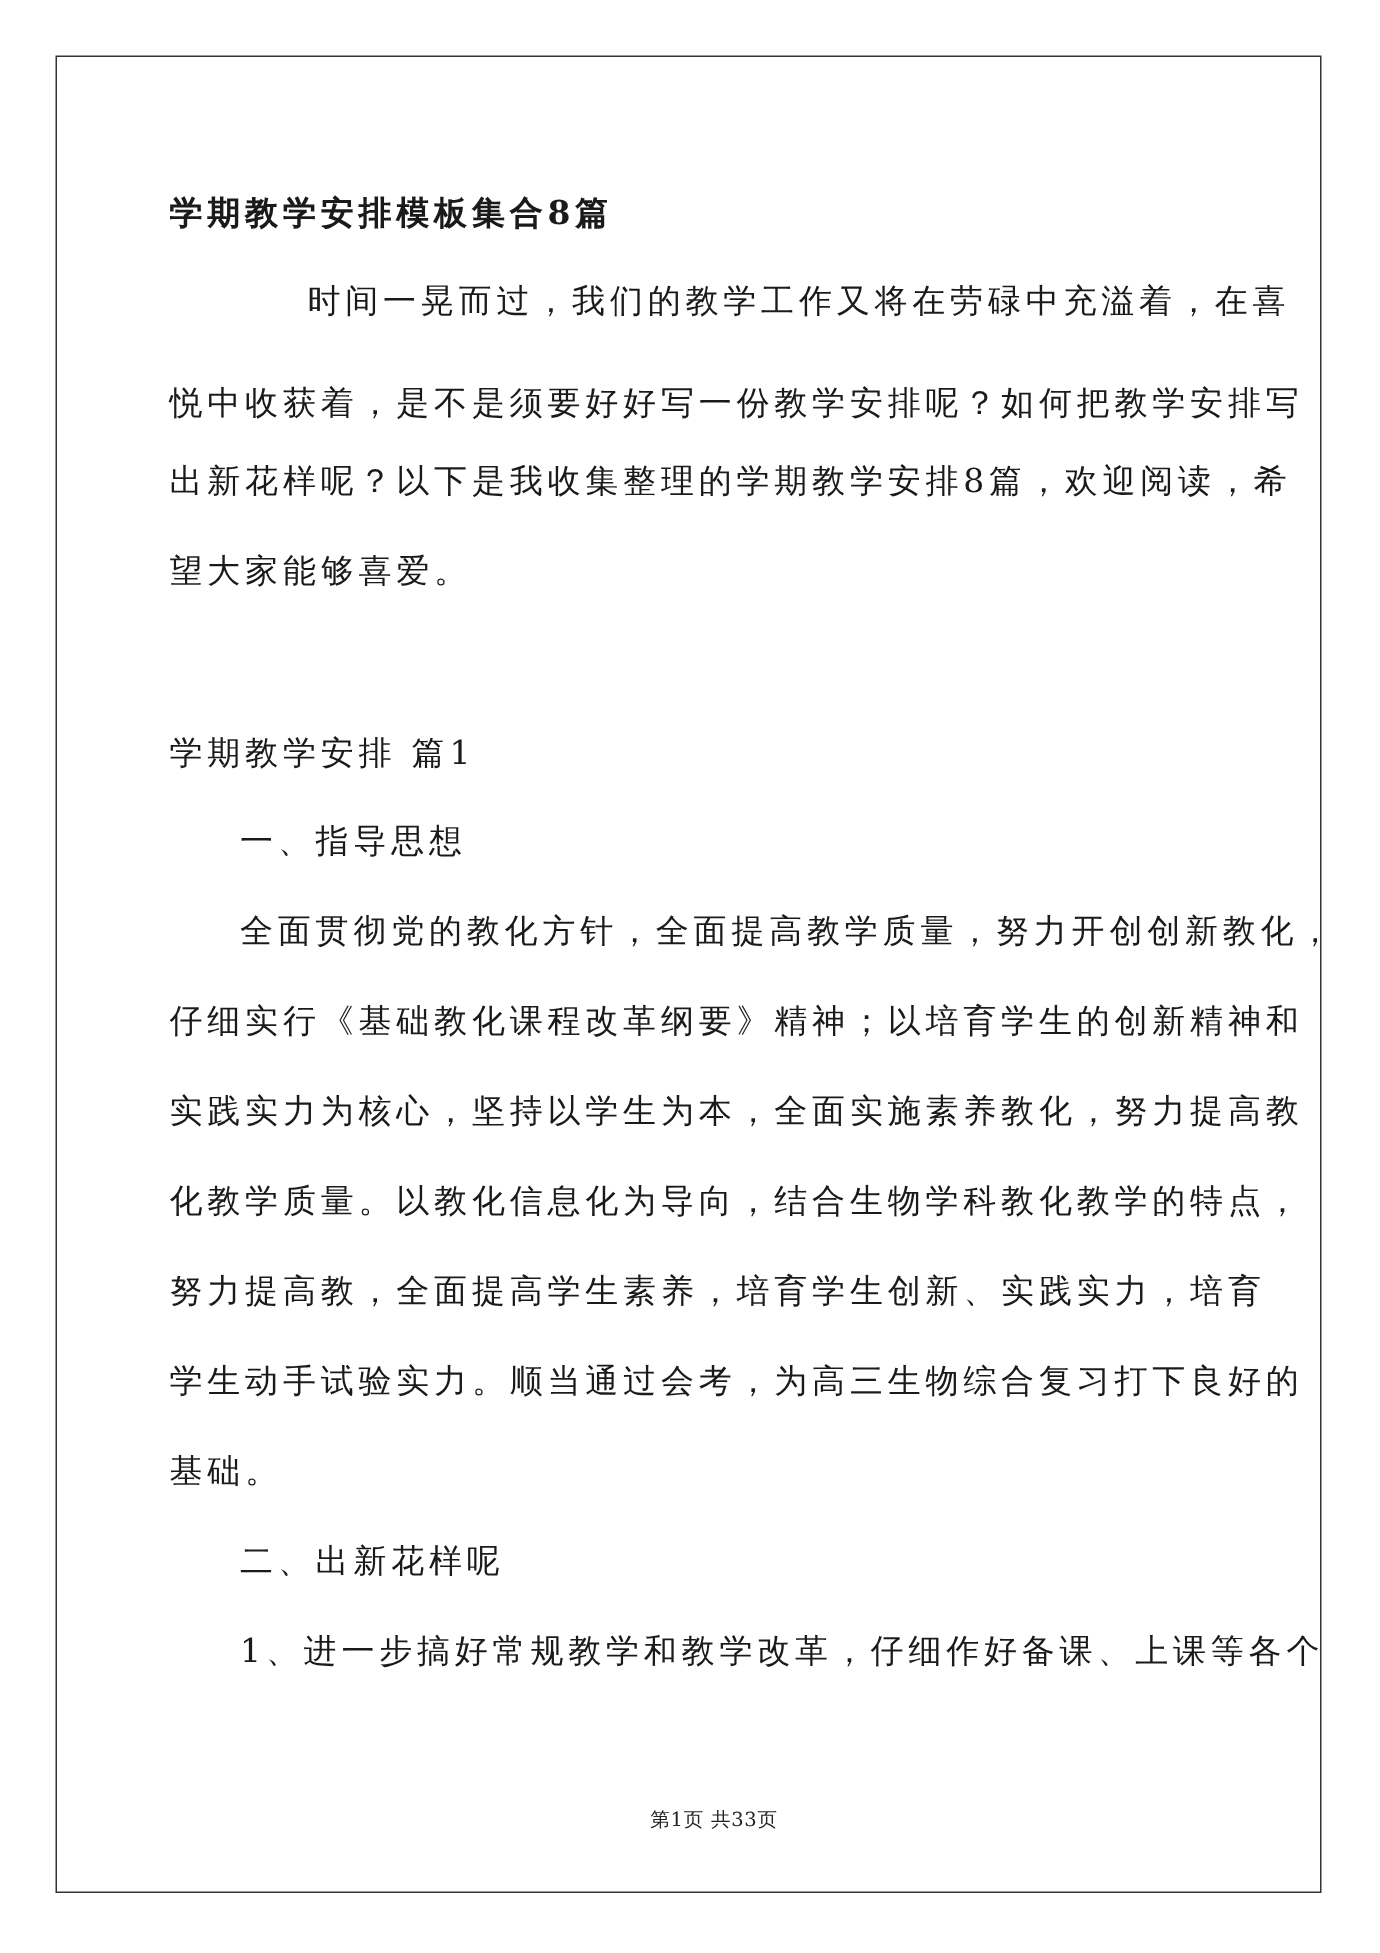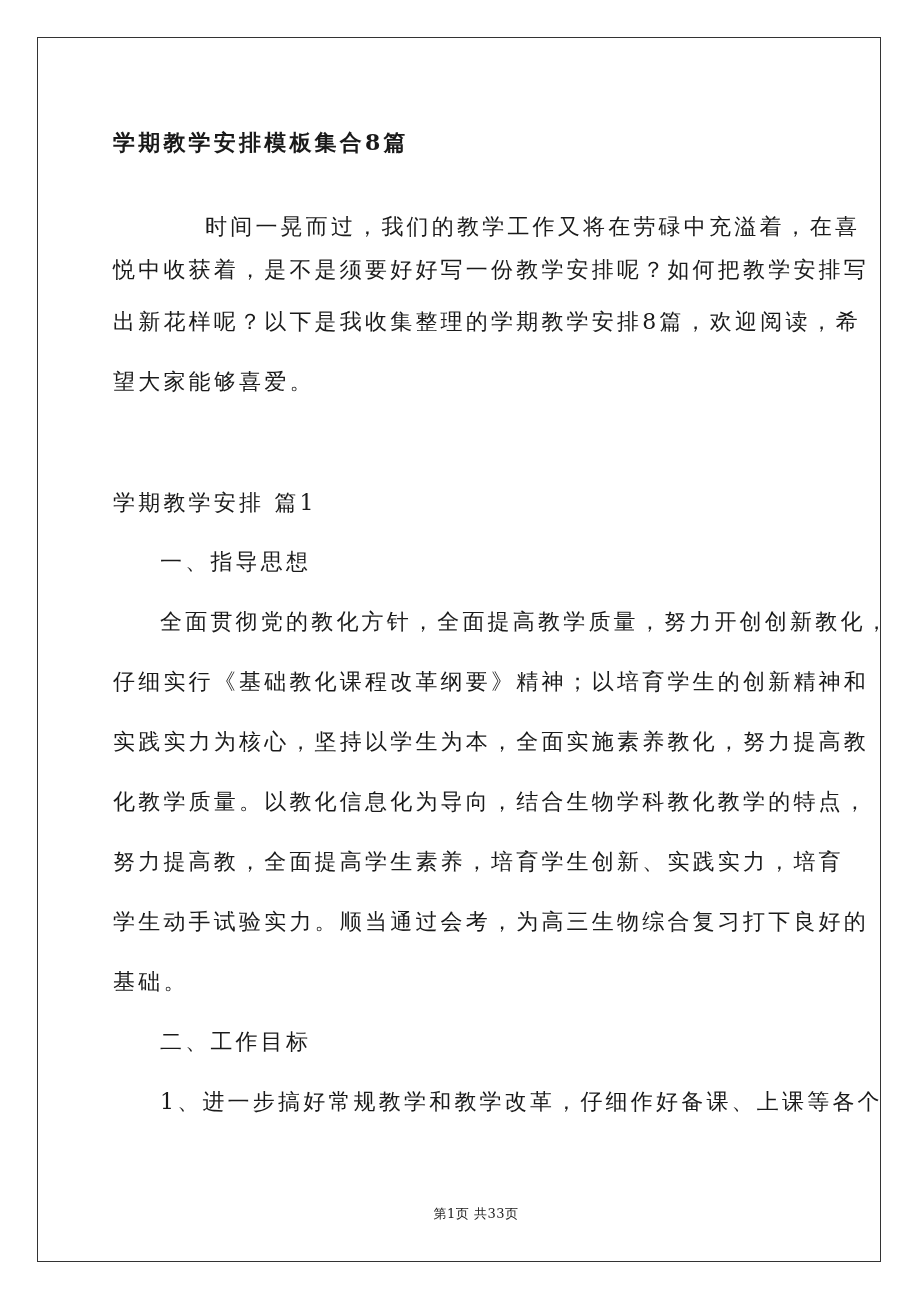--- a/index.html
+++ b/index.html
@@ -26,21 +26,21 @@
   }
   .line {
     position: absolute;
     left: 113px;
     font-size: 22px;
     line-height: 30px;
     white-space: nowrap;
     letter-spacing: 3.2px;
   }
   .indent1 { left: 160px; }
-  .indent-wide { left: 205px; margin-top: 25px; }
+  .indent-wide { left: 205px; }
   .footer {
     position: absolute;
     left: 0;
     width: 920px;
     top: 1205px;
     text-align: center;
     font-size: 13px;
     line-height: 18px;
     color: #222222;
     letter-spacing: 0.5px;
@@ -64,17 +64,17 @@
 <div class="line indent1" style="top:547px;">一、指导思想</div>
 
 <div class="line indent1" style="top:607px;">全面贯彻党的教化方针，全面提高教学质量，努力开创创新教化，</div>
 <div class="line" style="top:667px;">仔细实行《基础教化课程改革纲要》精神；以培育学生的创新精神和</div>
 <div class="line" style="top:727px;">实践实力为核心，坚持以学生为本，全面实施素养教化，努力提高教</div>
 <div class="line" style="top:787px;">化教学质量。以教化信息化为导向，结合生物学科教化教学的特点，</div>
 <div class="line" style="top:847px;">努力提高教，全面提高学生素养，培育学生创新、实践实力，培育</div>
 <div class="line" style="top:907px;">学生动手试验实力。顺当通过会考，为高三生物综合复习打下良好的</div>
 <div class="line" style="top:967px;">基础。</div>
 
-<div class="line indent1" style="top:1027px;">二、工作目标</div>
+<div class="line indent1" style="top:1027px;">二、出新花样呢</div>
 
 <div class="line indent1" style="top:1087px;">1、进一步搞好常规教学和教学改革，仔细作好备课、上课等各个</div>
 
 <div class="footer">第1页   共33页</div>
 
 </body></html>

